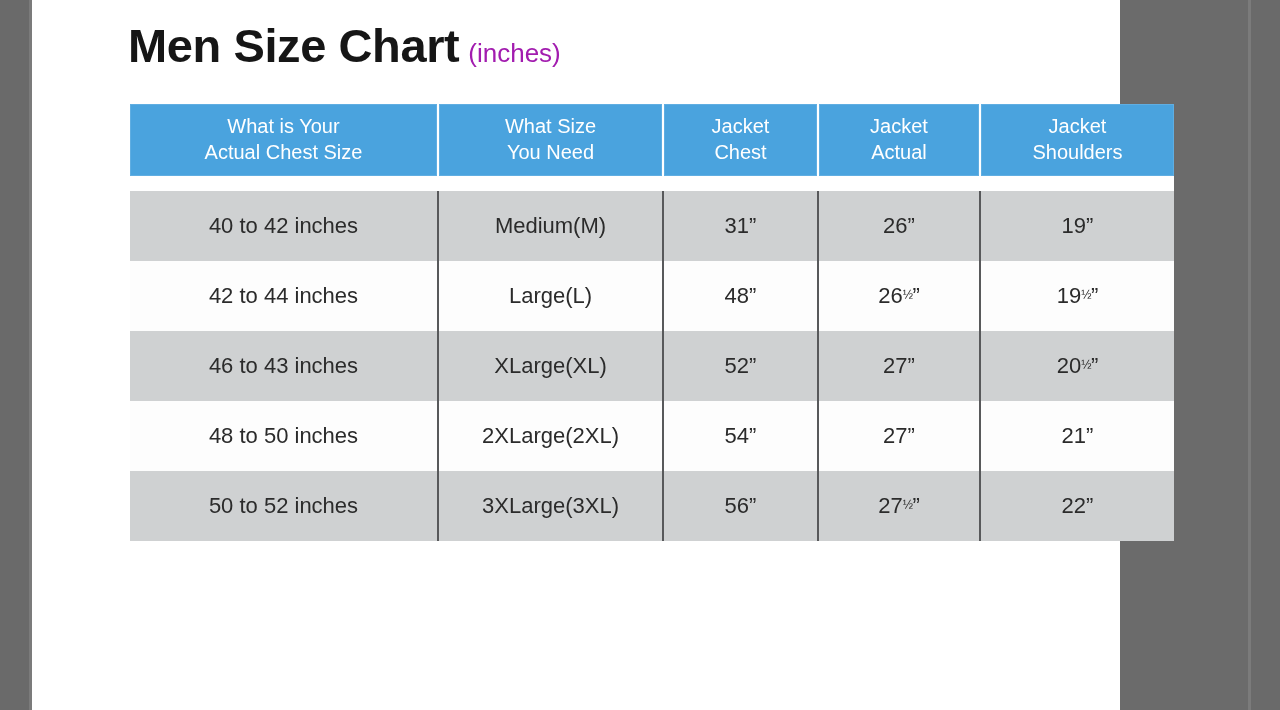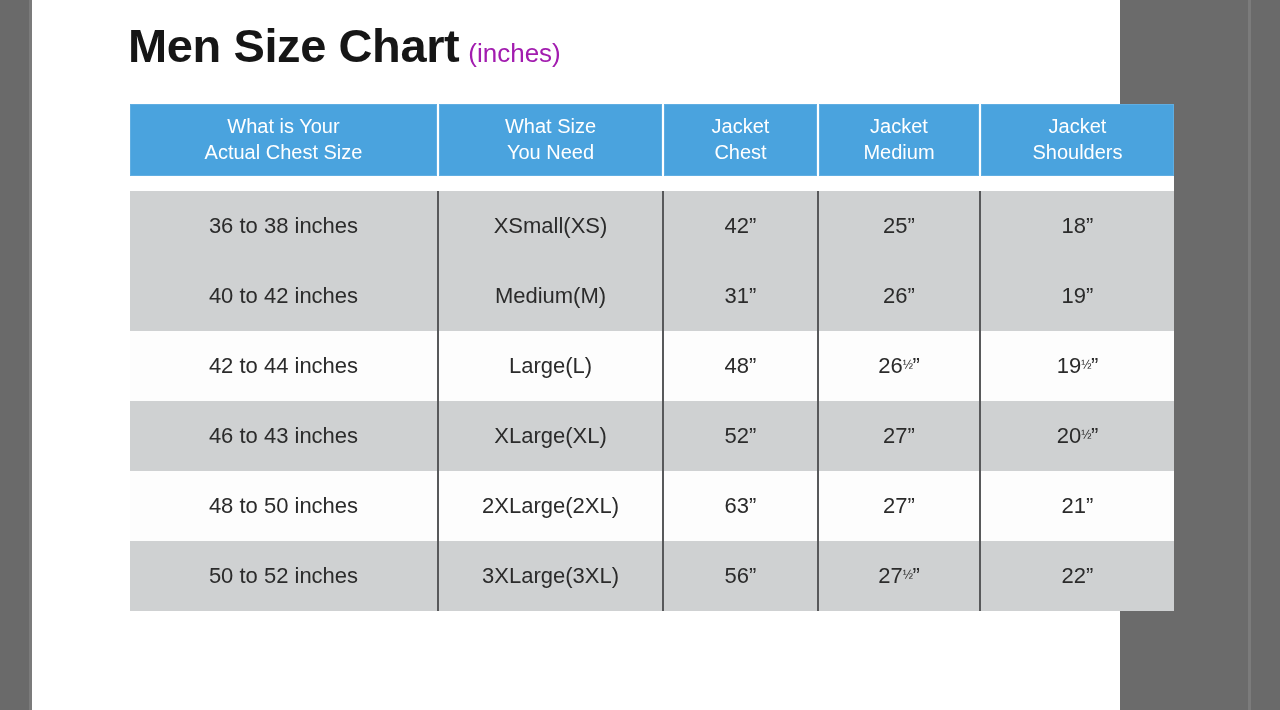--- a/index.html
+++ b/index.html
@@ -174,39 +174,32 @@
           <th>
             <span class="hdr-l1">What Size</span>
             <span class="hdr-l2">You Need</span>
           </th>
           <th>
             <span class="hdr-l1">Jacket</span>
             <span class="hdr-l2">Chest</span>
           </th>
           <th>
             <span class="hdr-l1">Jacket</span>
-            <span class="hdr-l2">Medium</span>
+            <span class="hdr-l2">Actual</span>
           </th>
           <th>
             <span class="hdr-l1">Jacket</span>
             <span class="hdr-l2">Shoulders</span>
           </th>
         </tr>
       </thead>
       <tbody id="table-body">
         <tr class="gap">
           <td colspan="5"></td>
         </tr>
-      <tr class="shade">
-            <td>36 to 38 inches</td>
-            <td>XSmall(XS)</td>
-            <td>42”</td>
-            <td>25”</td>
-            <td>18”</td>
-          </tr>
           <tr class="shade">
             <td>40 to 42 inches</td>
             <td>Medium(M)</td>
             <td>31”</td>
             <td>26”</td>
             <td>19”</td>
           </tr>
           <tr class="plain">
             <td>42 to 44 inches</td>
             <td>Large(L)</td>
@@ -217,21 +210,21 @@
           <tr class="shade">
             <td>46 to 43 inches</td>
             <td>XLarge(XL)</td>
             <td>52”</td>
             <td>27”</td>
             <td>20<sup class="frac">½</sup><span class="inchmark">”</span></td>
           </tr>
           <tr class="plain">
             <td>48 to 50 inches</td>
             <td>2XLarge(2XL)</td>
-            <td>63”</td>
+            <td>54”</td>
             <td>27”</td>
             <td>21”</td>
           </tr>
           <tr class="shade">
             <td>50 to 52 inches</td>
             <td>3XLarge(3XL)</td>
             <td>56”</td>
             <td>27<sup class="frac">½</sup><span class="inchmark">”</span></td>
             <td>22”</td>
           </tr>

